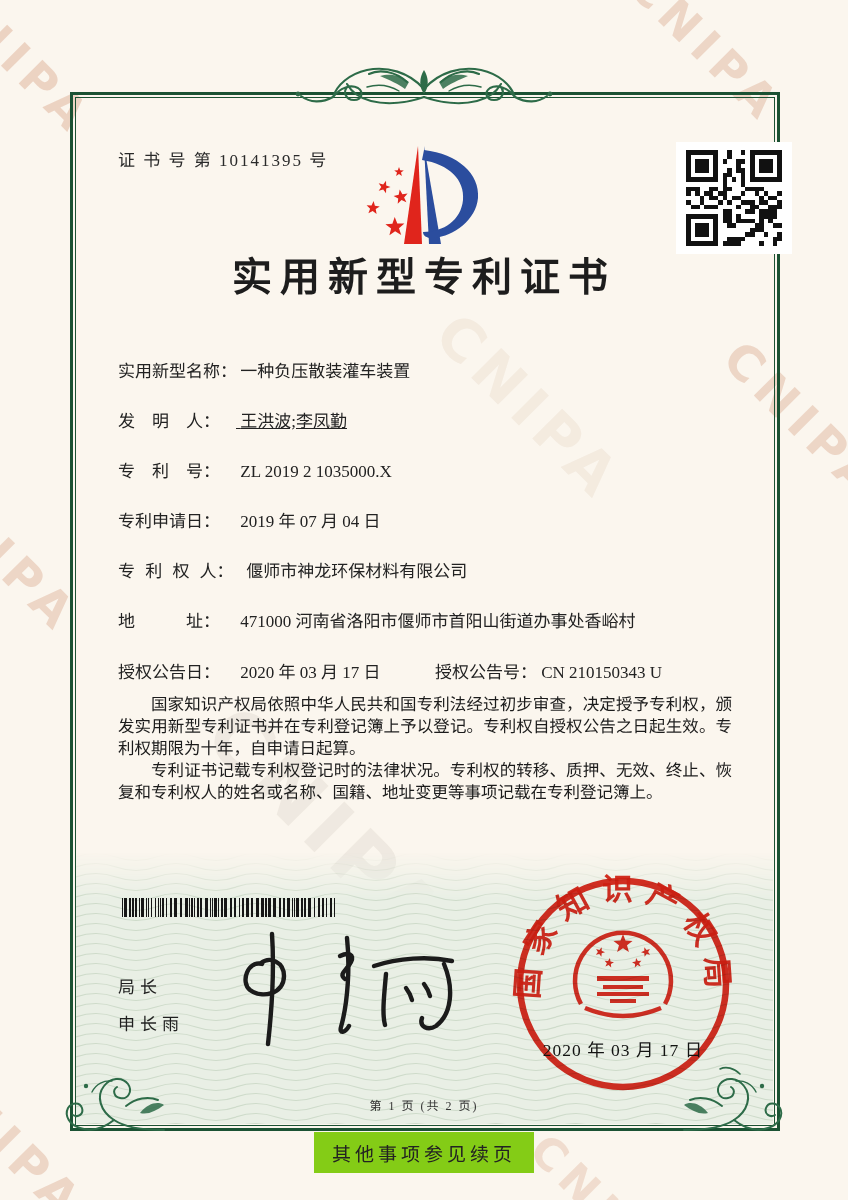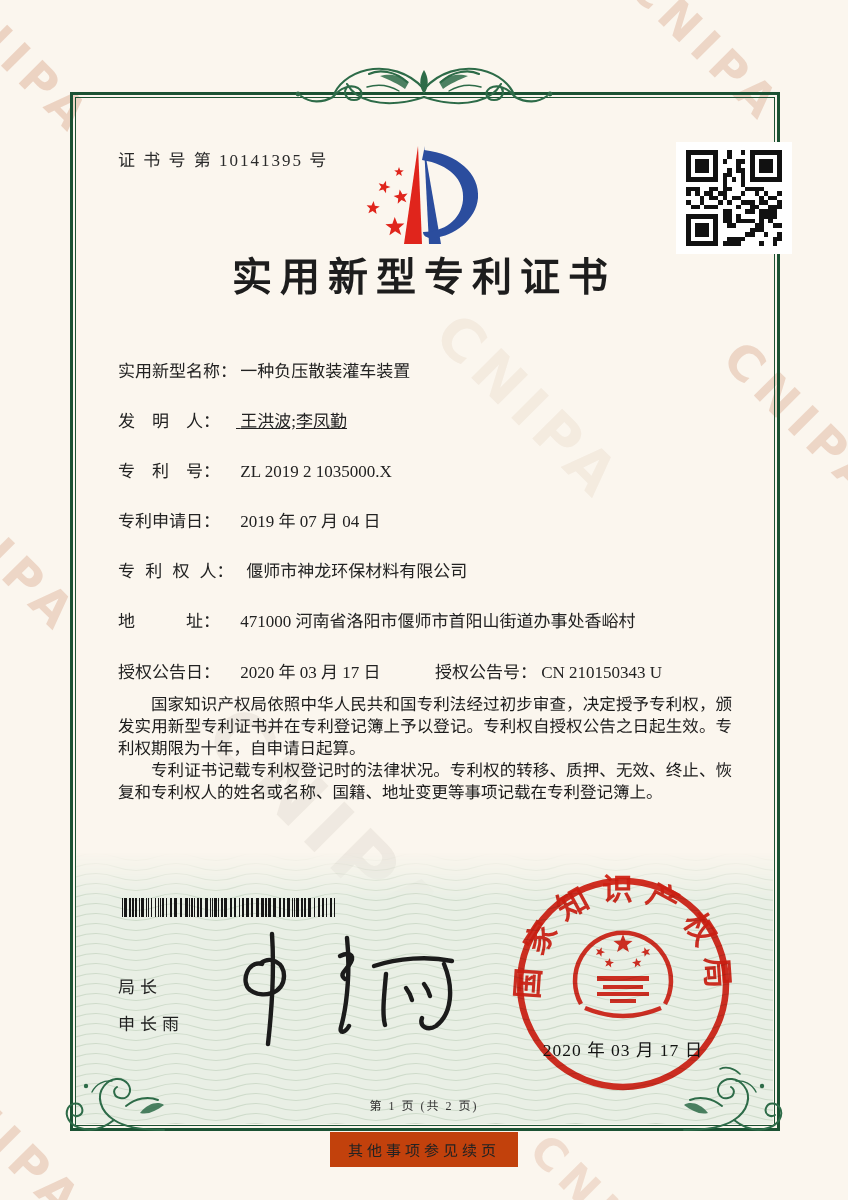--- a/index.html
+++ b/index.html
@@ -21,21 +21,21 @@
   .title{position:absolute;left:0;top:245px;width:848px;text-align:center;font-size:40px;font-weight:bold;
          letter-spacing:8px;color:#1d1d1d;}
   .row{position:absolute;left:118px;width:644px;font-size:17px;color:#222;white-space:nowrap;}
   .row .lbl{display:inline-block;width:118px;}
   .row .pair2{position:absolute;left:317px;top:0;}
   .bodytext{position:absolute;left:118px;top:694px;width:614px;font-size:16.5px;line-height:22px;color:#1b1b1b;text-align:justify;}
   .bodytext p{margin:0;text-indent:2em;}
   .signer{position:absolute;left:118px;font-size:17px;letter-spacing:5px;color:#1f1f1f;}
   .pagenum{position:absolute;left:0;top:1096px;width:848px;text-align:center;font-size:12px;letter-spacing:2px;color:#333;}
   .cont-note{position:absolute;left:0;top:1132px;width:848px;text-align:center;}
-  .cont-note span{display:inline-block;background:#c2410c;padding:7px 18px;font-size:15px;letter-spacing:4px;color:#222;}
+  .cont-note span{display:inline-block;background:#84cc16;padding:7px 18px;font-size:19px;letter-spacing:4px;color:#222;}
   .qrbox{position:absolute;left:676px;top:142px;width:116px;height:112px;background:#fff;display:flex;align-items:center;justify-content:center;}
   .stamp{mix-blend-mode:multiply;}
 </style>
 </head>
 <body>
 
 <div class="page">
 
   <div class="wm" style="left:-34px;top:-30px;font-size:46px;color:rgba(224,182,158,.55);">CNIPA</div>
   <div class="wm" style="left:656px;top:-42px;font-size:46px;color:rgba(224,182,158,.5);">CNIPA</div>

